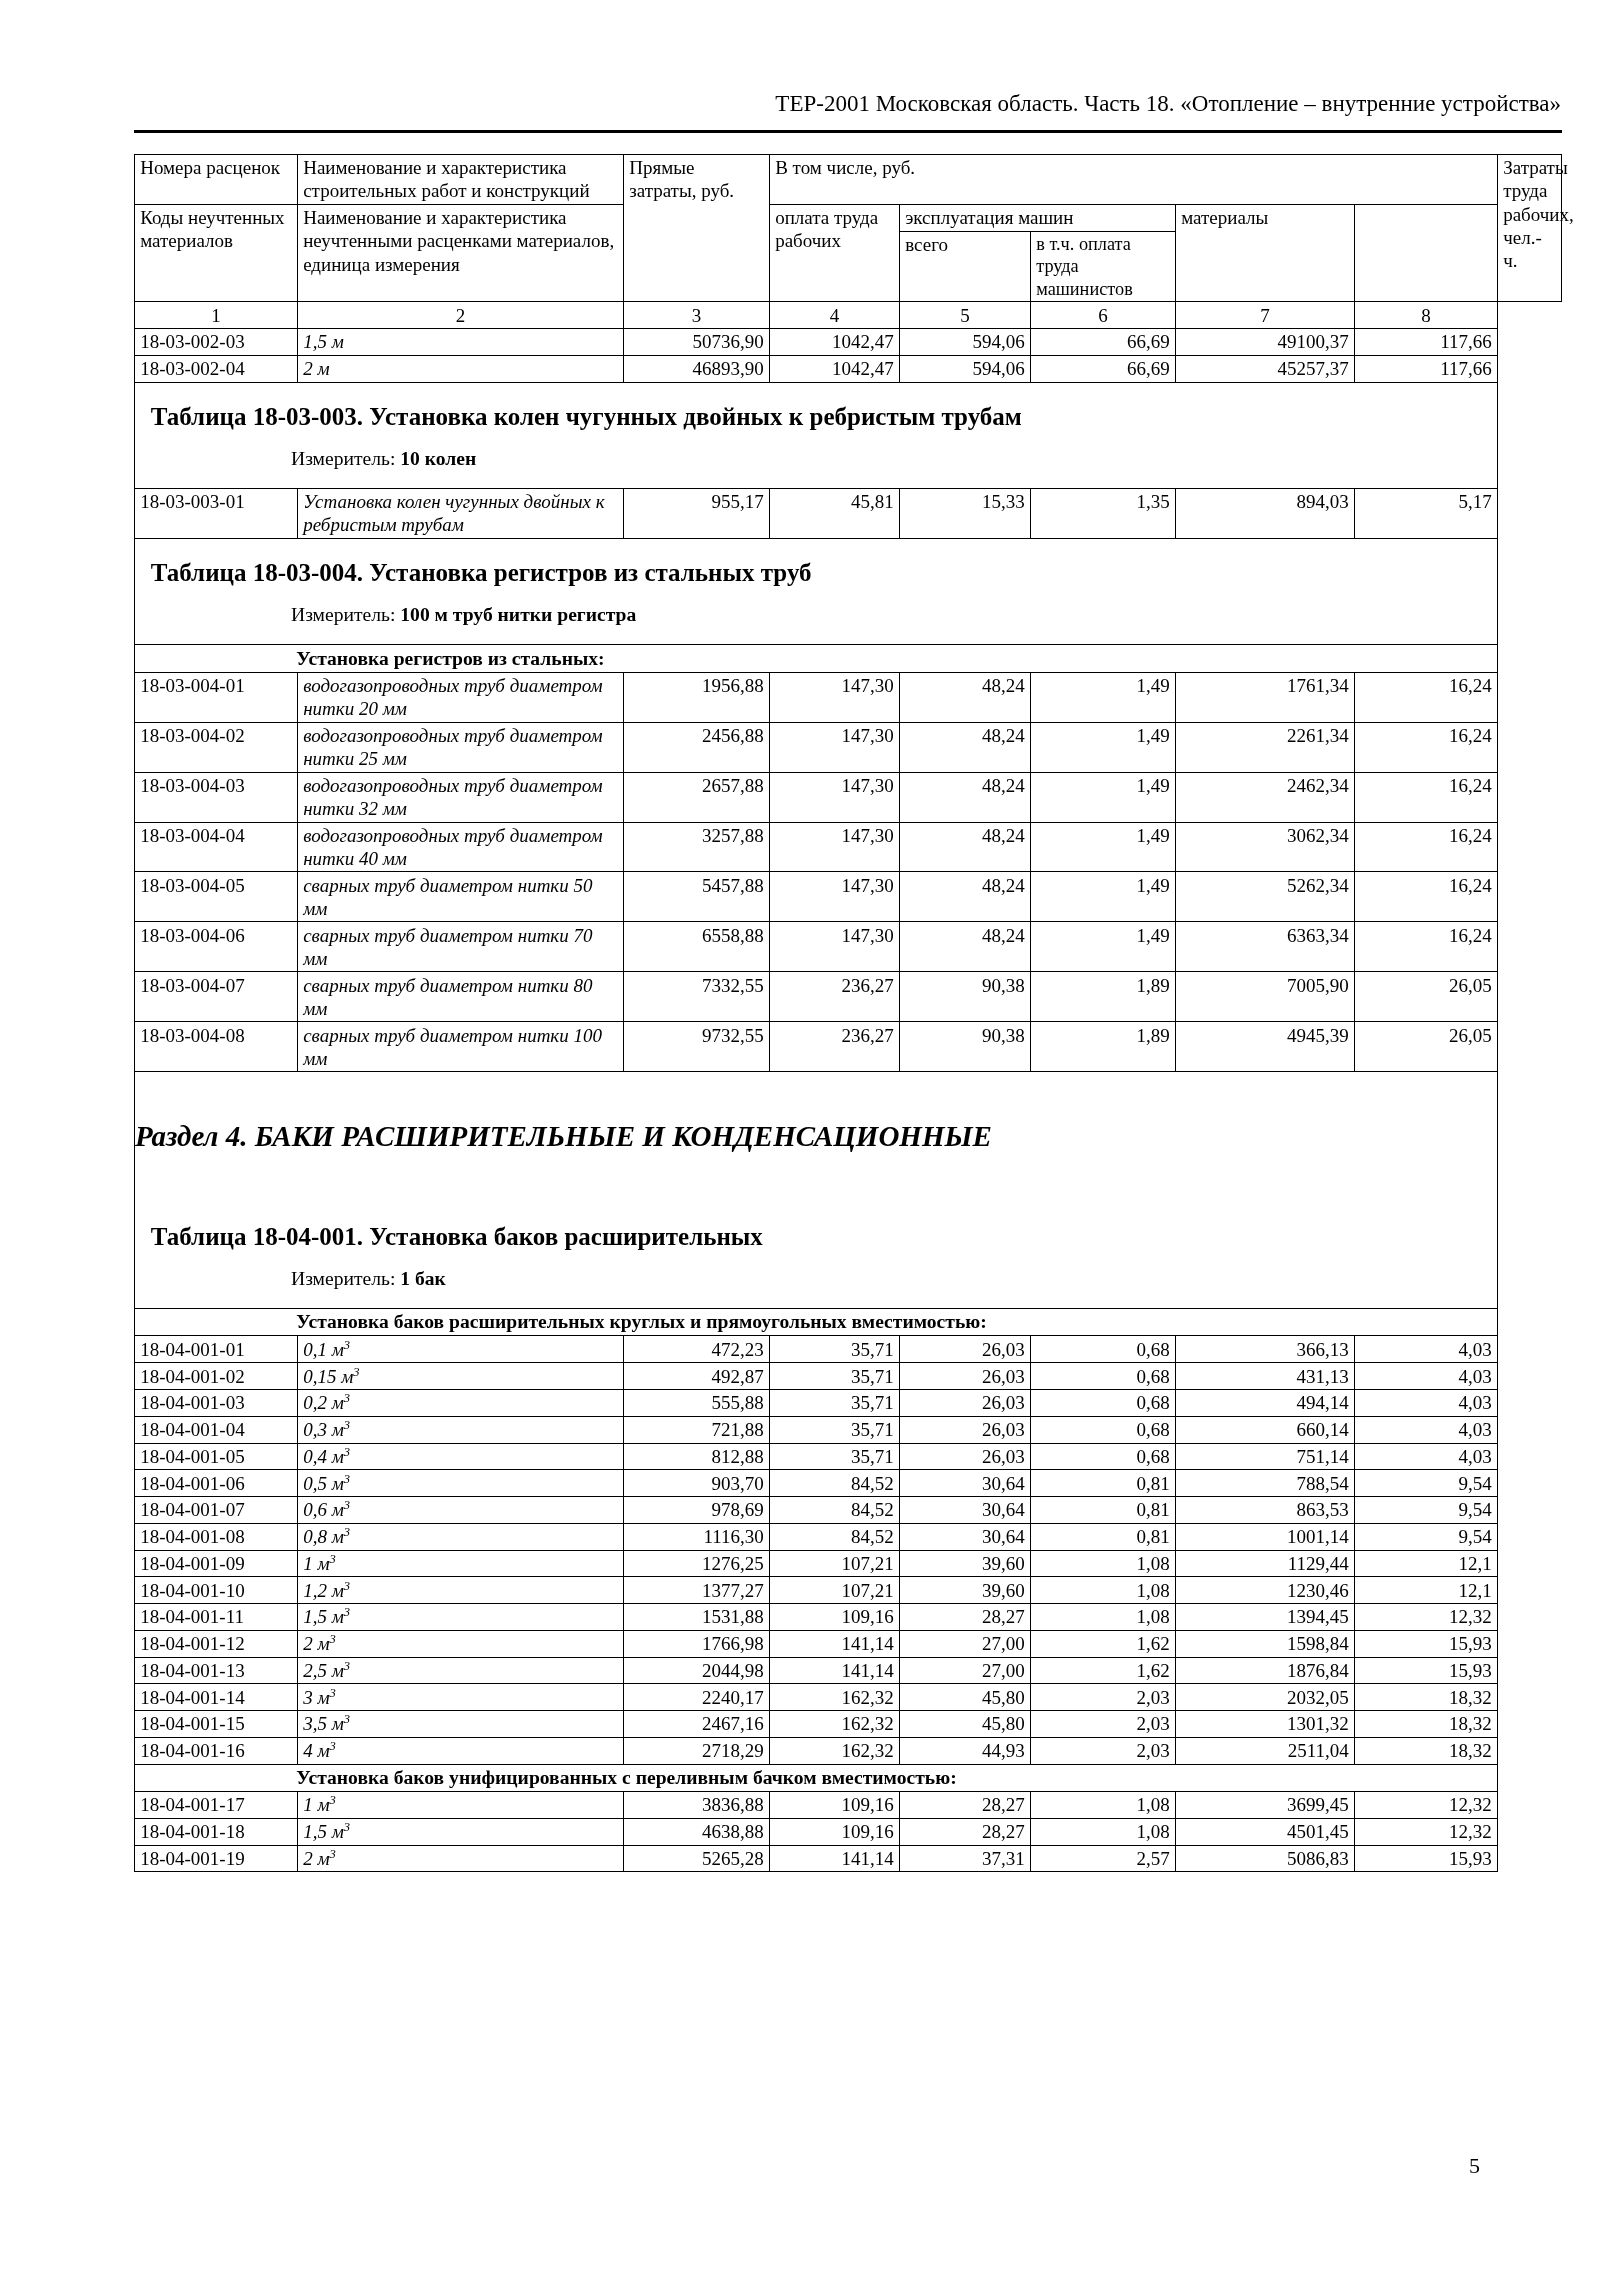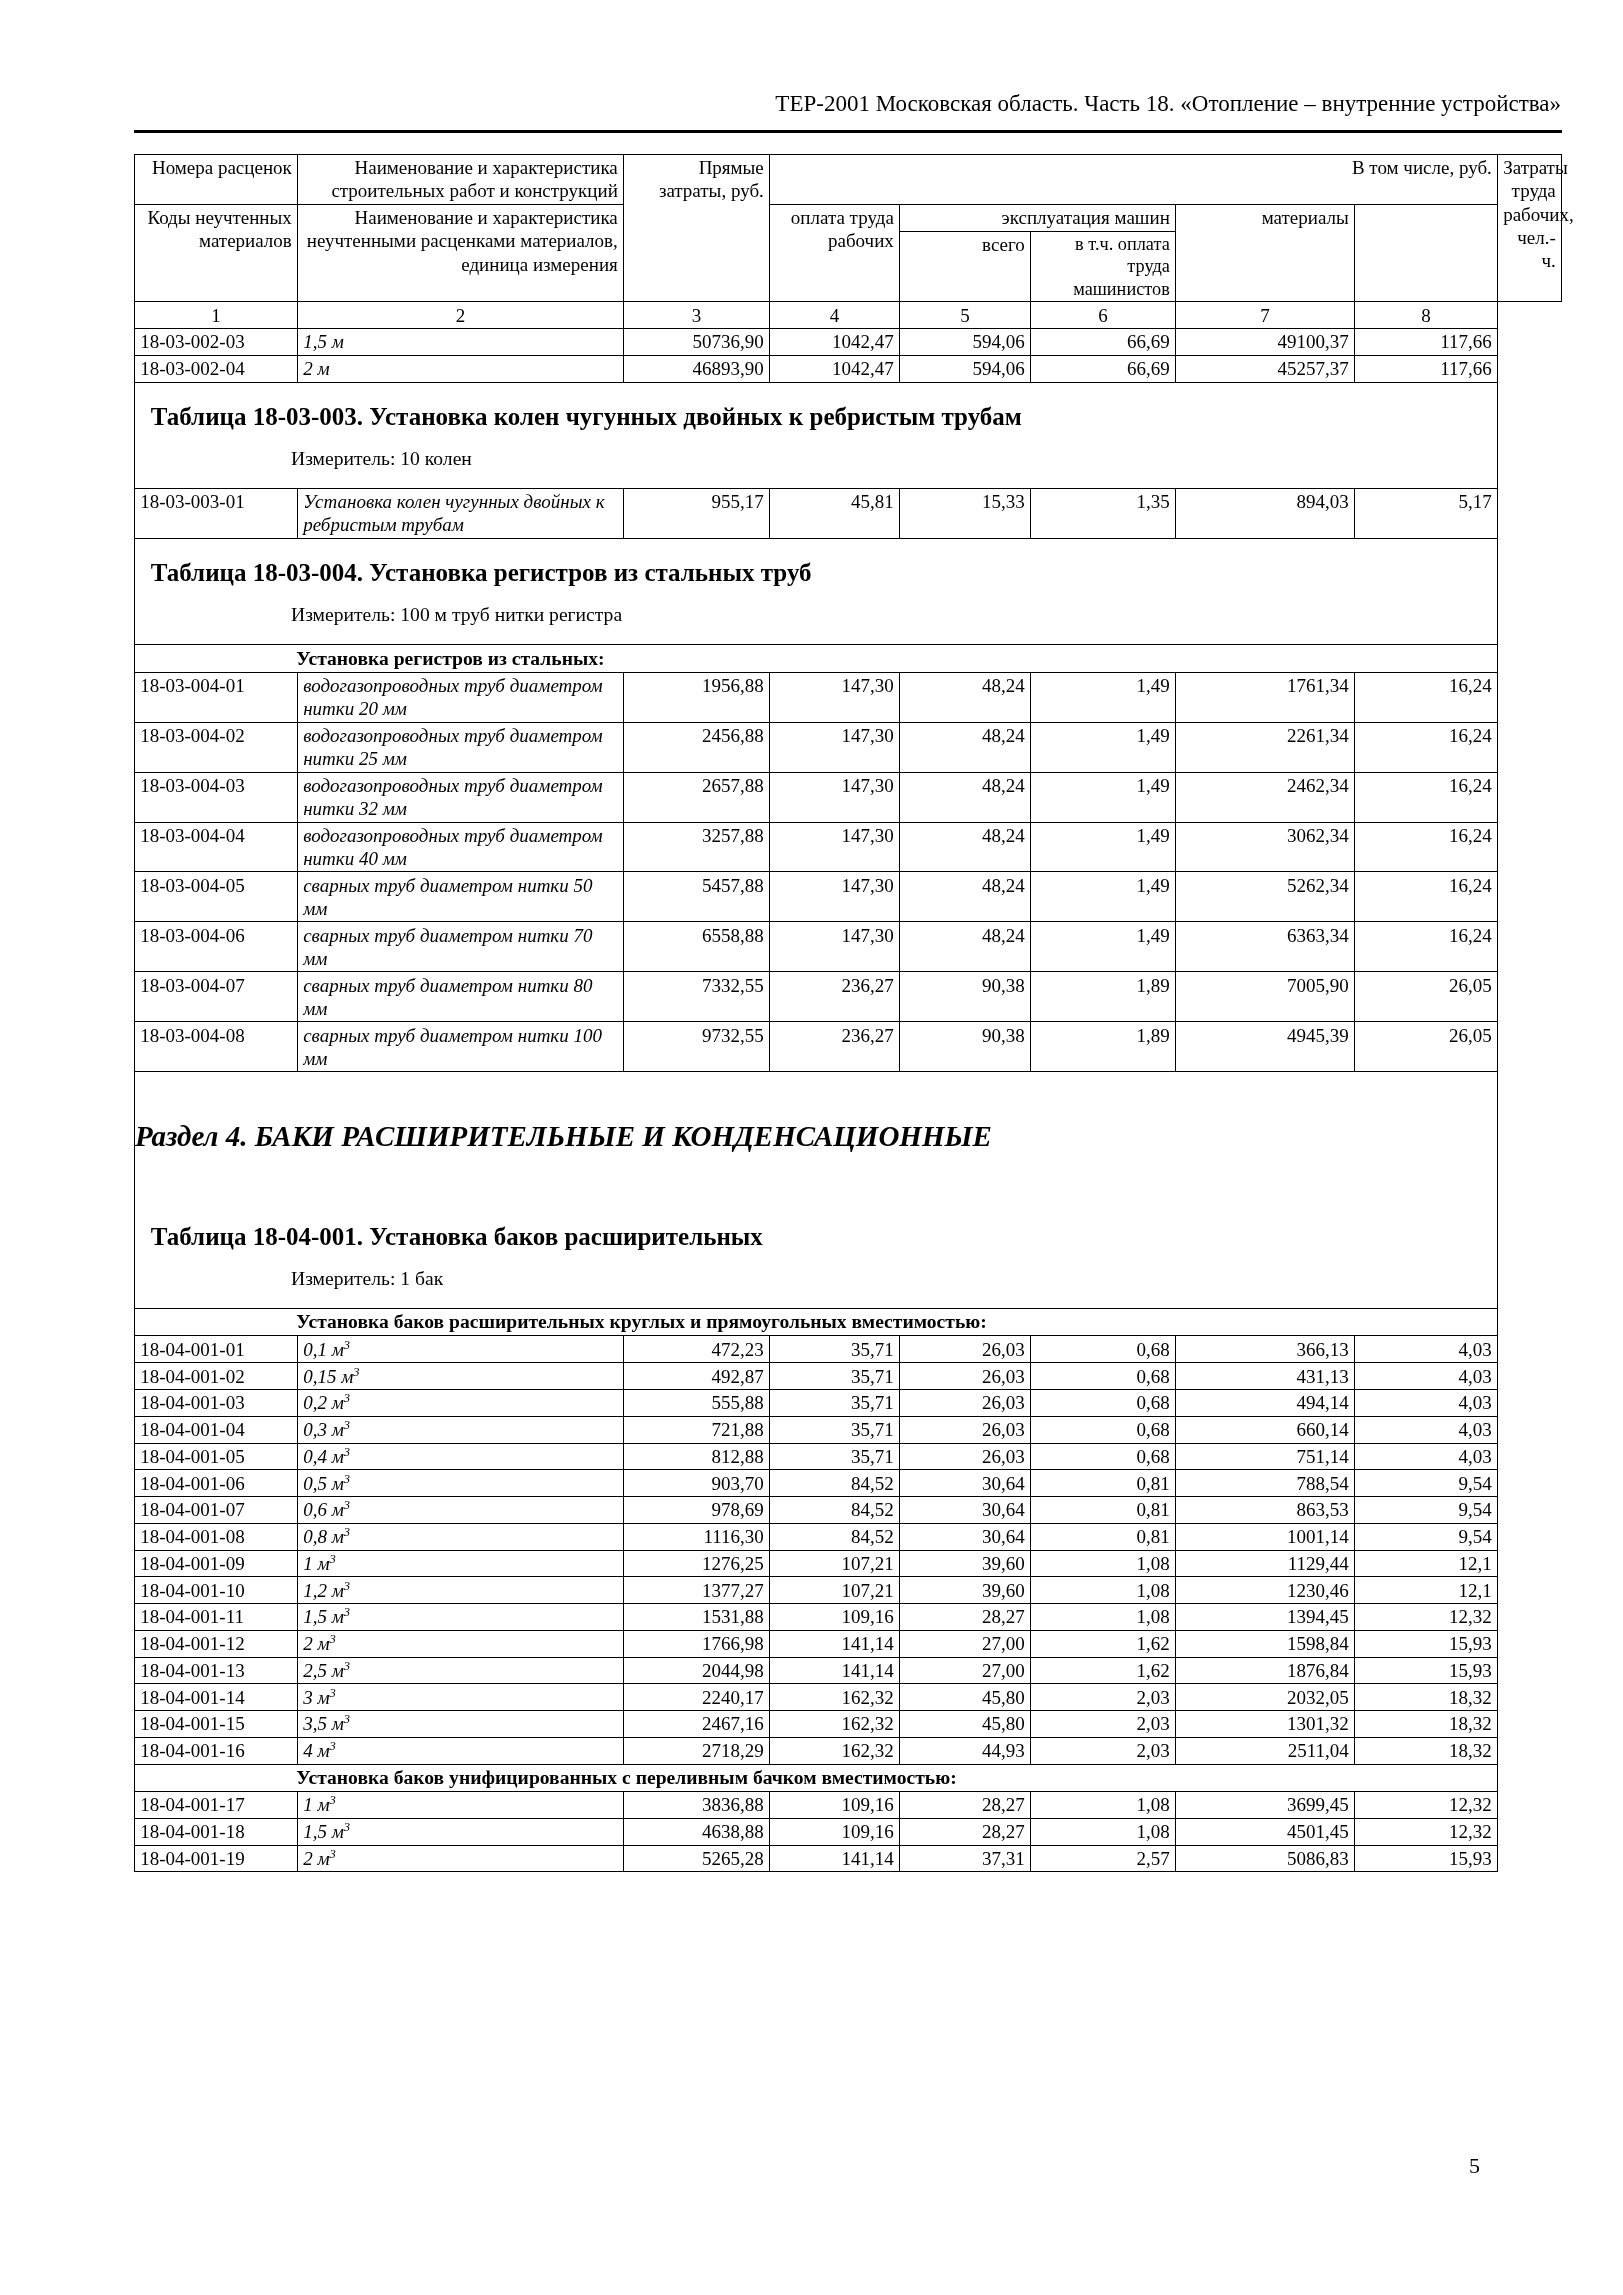--- a/index.html
+++ b/index.html
@@ -67,21 +67,21 @@
   
   col.c1 { width: 163px; }
   col.c2 { width: 326px; }
   col.c3 { width: 146px; }
   col.c4 { width: 130px; }
   col.c5 { width: 131px; }
   col.c6 { width: 145px; }
   col.c7 { width: 179px; }
   col.c8 { width: 143px; }
 
-  .hd { text-align: right; vertical-align: middle; padding: 3.9px 3.9px; }
+  .hd { text-align: left; vertical-align: middle; padding: 3.9px 3.9px; }
   .hd-thin { font-size: 18.3px; }
   .num-row td { text-align: center; font-size: 19px; padding: 2px 0 3.3px 0; }
 
   td.code   { text-align: left;  white-space: nowrap; font-size: 19px; padding-left: 6.5px; }
   td.name   { text-align: left;  font-size: 19px; padding-left: 9.2px; font-style: italic; }
   td.val    { text-align: right; white-space: nowrap; font-size: 19px; padding-right: 7.9px; }
 
   td.name-ind { padding-left: 29px; }
   tr.block-row > td {
     border-left: 1.3px solid #000;
@@ -97,21 +97,21 @@
     padding-left: 15.7px;
     padding-top: 19.6px;
     padding-bottom: 3.9px;
   }
   .measure {
     font-size: 19.6px;
     padding-left: 156px;
     padding-top: 10.5px;
     padding-bottom: 17px;
   }
-  .measure b { font-weight: normal; text-align: center; }
+  .measure b { font-weight: bold; text-align: center; }
   .sec-title {
     font-size: 29px;
     font-weight: bold;
     text-align: left;
     padding-top: 47px;
     padding-bottom: 48px;
     font-style: italic;
   }
   .group-title {
     font-weight: bold;

